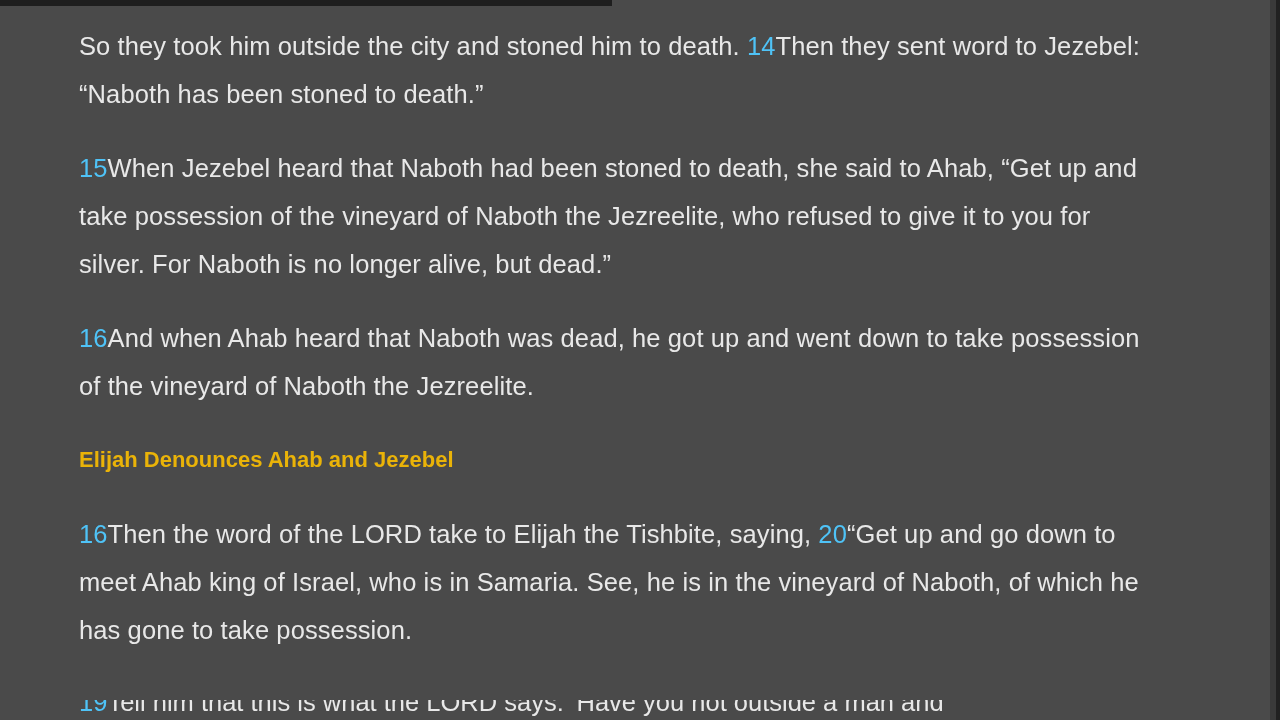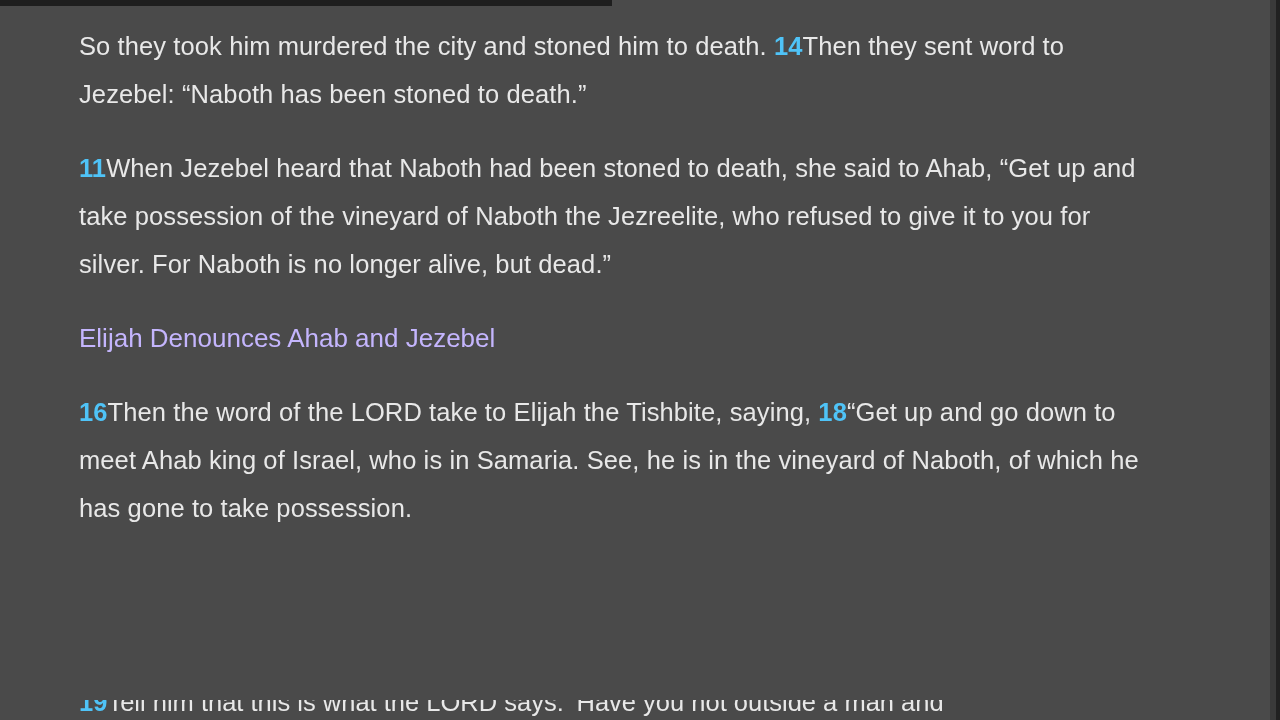--- a/index.html
+++ b/index.html
@@ -51,28 +51,28 @@
   p.para {
     margin: 0 0 26px 0;
     color: #e8e8e8;
     font-size: 25.5px;
     line-height: 48px;
     letter-spacing: 0.1px;
     font-weight: 400;
   }
   p.heading {
     margin: 0 0 26px 0;
-    color: #c4b5fd;
-    font-size: 26px;
+    color: #eab308;
+    font-size: 22px;
     line-height: 48px;
-    font-weight: 400;
+    font-weight: 700;
   }
   .vnum {
     color: #4fc3f7;
-    font-weight: 700;
+    font-weight: 400;
   }
   .clipped {
     position: absolute;
     left: 79px;
     bottom: -6px;
     width: 1100px;
     height: 26px;
     overflow: hidden;
     color: #e8e8e8;
     font-size: 25.5px;
@@ -90,32 +90,35 @@
 <div id="page">
 
   <div class="edge-top-left"></div>
   <div class="edge-right">
     <div class="edge-right-inner"></div>
   </div>
 
   <div class="reader">
 
     <p class="para">
-      <span>So they took him murdered the city and stoned him to death. </span><span class="vnum">14</span><span>Then they sent word to Jezebel: “Naboth has been stoned to death.”</span>
+      <span>So they took him outside the city and stoned him to death. </span><span class="vnum">14</span><span>Then they sent word to Jezebel: “Naboth has been stoned to death.”</span>
     </p>
 
     <p class="para">
-      <span class="vnum">11</span><span>When Jezebel heard that Naboth had been stoned to death, she said to Ahab, “Get up and take possession of the vineyard of Naboth the Jezreelite, who refused to give it to you for silver. For Naboth is no longer alive, but dead.”</span>
+      <span class="vnum">15</span><span>When Jezebel heard that Naboth had been stoned to death, she said to Ahab, “Get up and take possession of the vineyard of Naboth the Jezreelite, who refused to give it to you for silver. For Naboth is no longer alive, but dead.”</span>
     </p>
 
+    <p class="para">
+      <span class="vnum">16</span><span>And when Ahab heard that Naboth was dead, he got up and went down to take possession of the vineyard of Naboth the Jezreelite.</span>
+    </p>
 
     <p class="heading">Elijah Denounces Ahab and Jezebel</p>
 
     <p class="para">
-      <span class="vnum">16</span><span>Then the word of the LORD take to Elijah the Tishbite, saying, </span><span class="vnum">18</span><span>“Get up and go down to meet Ahab king of Israel, who is in Samaria. See, he is in the vineyard of Naboth, of which he has gone to take possession.</span>
+      <span class="vnum">16</span><span>Then the word of the LORD take to Elijah the Tishbite, saying, </span><span class="vnum">20</span><span>“Get up and go down to meet Ahab king of Israel, who is in Samaria. See, he is in the vineyard of Naboth, of which he has gone to take possession.</span>
     </p>
 
   </div>
 
   <div class="clipped">
     <div class="inner">
       <span class="vnum">19</span><span>Tell him that this is what the LORD says: ‘Have you not outside a man and</span>
     </div>
   </div>
 

